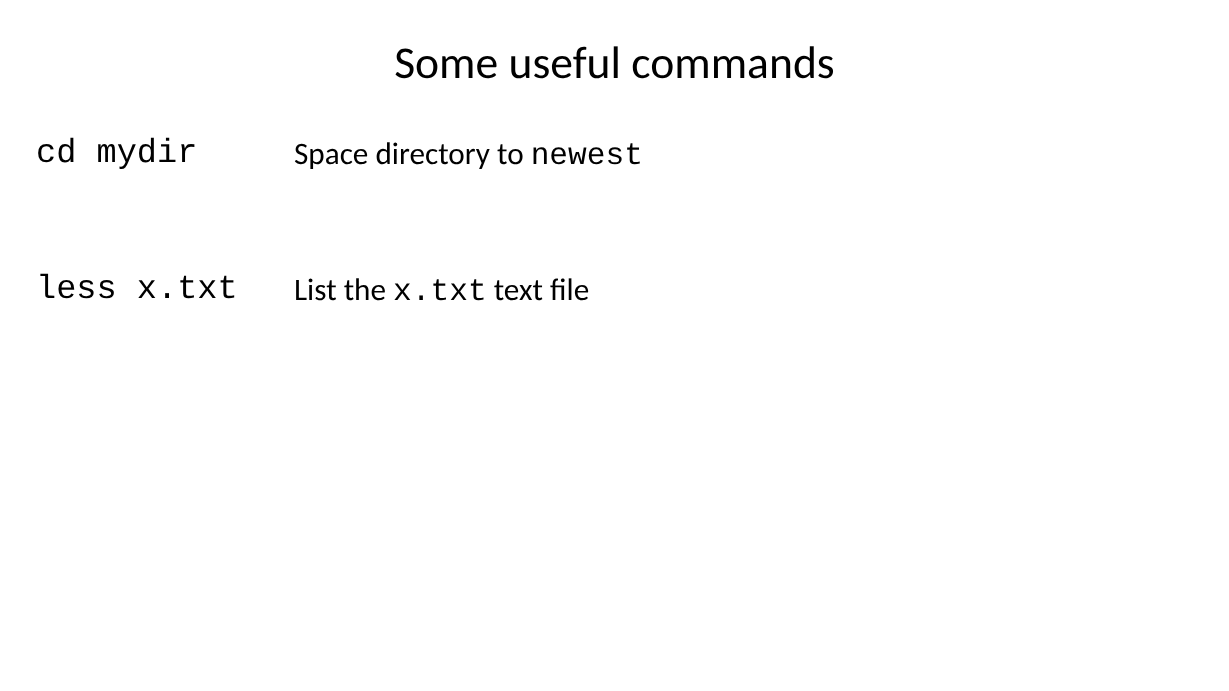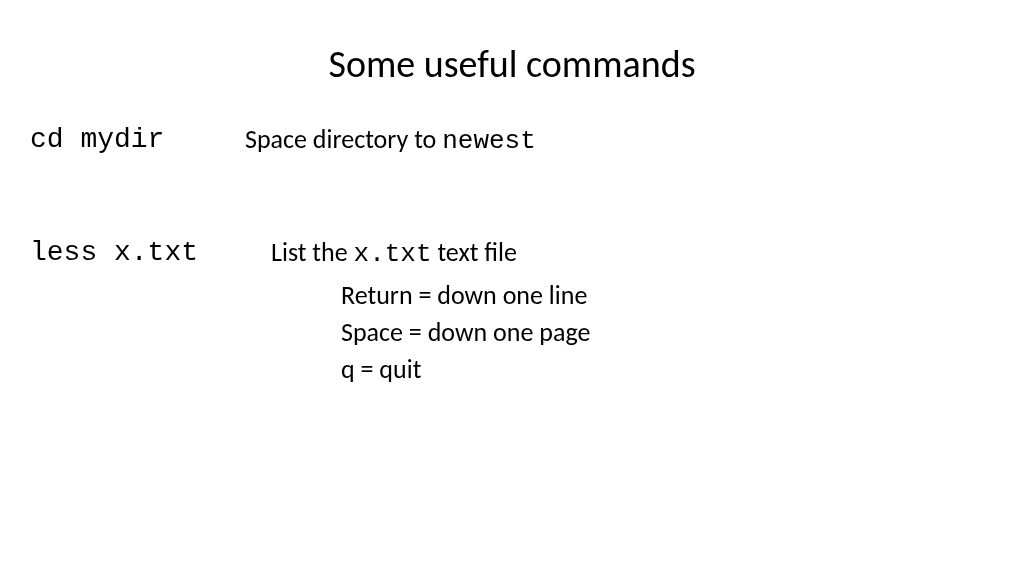--- a/index.html
+++ b/index.html
@@ -13,33 +13,32 @@
       background: #ffffff;
       font-family: Calibri, "Segoe UI", Arial, sans-serif;
       color: #000000;
       padding: 30px 30px 30px 30px;
     }
     .title {
       font-size: 38px;
       font-weight: 400;
       text-align: center;
       margin-bottom: 35px;
-      margin-top: 11px;
+      margin-top: 0;
     }
     .content {
       padding-left: 0;
     }
     .row {
       display: flex;
       align-items: flex-start;
       margin-bottom: 38px;
     }
     .row:last-child {
       margin-bottom: 0;
-      gap: 26px;
     }
     .cmd {
       font-family: "Courier New", Courier, monospace;
       font-size: 28px;
       width: 215px;
       flex-shrink: 0;
       padding-top: 2px;
     }
     .desc {
       font-size: 26px;
@@ -73,21 +72,16 @@
     </div>
   </div>
 
   <div class="row">
   </div>
 
   <div class="row">
     <div class="cmd">less x.txt</div>
     <div class="desc">
       <span>List the </span><span class="mono">x.txt</span><span> text file</span>
-      <div class="sub">
-        <div class="sub-line">Return = down one line</div>
-        <div class="sub-line">Space = down one page</div>
-        <div class="sub-line">q = quit</div>
-      </div>
     </div>
   </div>
 
 </div>
 
 </body></html>

